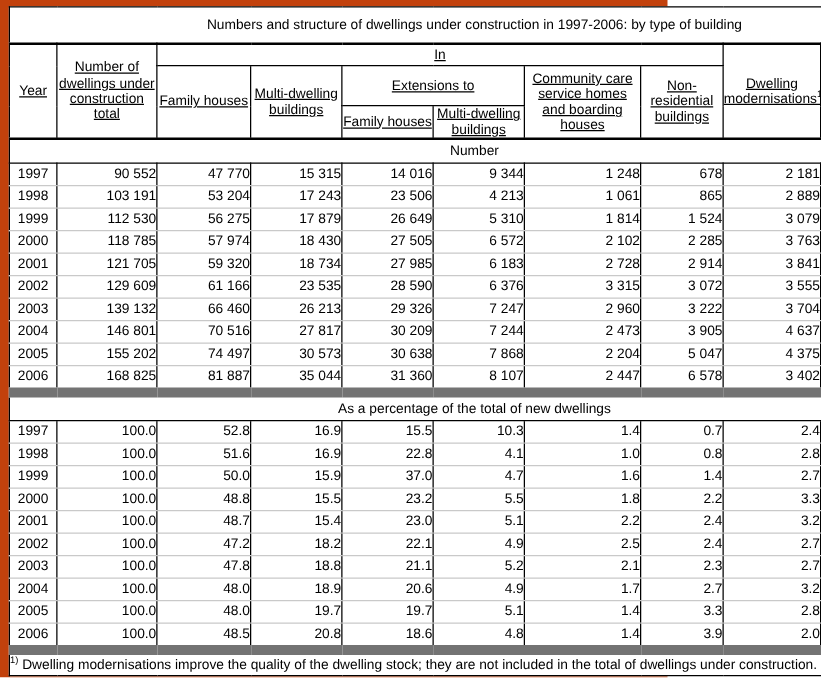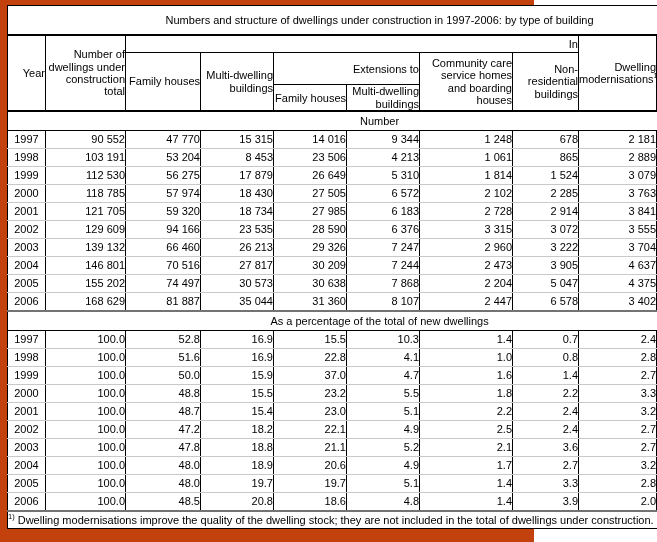--- a/index.html
+++ b/index.html
@@ -45,25 +45,26 @@
     text-align: center;
     border: 1px solid #000;
     border-bottom: 2px solid #000;
     height: 28px;
     font-size: 12px;
     padding: 2px 4px;
   }
 
   
   .hd {
-    text-align: right;
+    text-align: center;
     border: 1px solid #000;
     padding: 2px 2px;
     font-size: 10.5px;
     line-height: 1.14;
+    text-decoration: underline;
   }
   .hd-in {
     height: 16px;
   }
   .hd-tall {
     height: 74px;
   }
   .hd-sub {
     height: 40px;
   }
@@ -105,21 +106,21 @@
   .dc.year {
     text-align: center;
     border-left: 1px solid #000;
     padding: 0 2px;
   }
   .dc.mark {
     text-align: center;
     font-size: 9.5px;
   }
   .row-last .dc {
-    border-bottom: 2px solid #737373;
+    border-bottom: 8px solid #737373;
   }
 
   
   .foot-cell {
     border: 1px solid #000;
     border-top: none;
     padding: 3px 5px 4px 5px;
     font-size: 10.5px;
     height: 16px;
     text-align: left;
@@ -188,21 +189,21 @@
           <td class="dc">9 344</td>
           <td class="dc">1 248</td>
           <td class="dc">678</td>
           <td class="dc">2 181</td>
           <td class="dc">10 678</td>
         </tr>
         <tr>
           <td class="dc year">1998</td>
           <td class="dc">103 191</td>
           <td class="dc">53 204</td>
-          <td class="dc">8 453</td>
+          <td class="dc">17 243</td>
           <td class="dc">23 506</td>
           <td class="dc">4 213</td>
           <td class="dc">1 061</td>
           <td class="dc">865</td>
           <td class="dc">2 889</td>
           <td class="dc">14 761</td>
         </tr>
         <tr>
           <td class="dc year">1999</td>
           <td class="dc">112 530</td>
@@ -235,21 +236,21 @@
           <td class="dc">27 985</td>
           <td class="dc">6 183</td>
           <td class="dc">2 728</td>
           <td class="dc">2 914</td>
           <td class="dc">3 841</td>
           <td class="dc">31 592</td>
         </tr>
         <tr>
           <td class="dc year">2002</td>
           <td class="dc">129 609</td>
-          <td class="dc">94 166</td>
+          <td class="dc">61 166</td>
           <td class="dc">23 535</td>
           <td class="dc">28 590</td>
           <td class="dc">6 376</td>
           <td class="dc">3 315</td>
           <td class="dc">3 072</td>
           <td class="dc">3 555</td>
           <td class="dc">34 773</td>
         </tr>
         <tr>
           <td class="dc year">2003</td>
@@ -282,21 +283,21 @@
           <td class="dc">30 573</td>
           <td class="dc">30 638</td>
           <td class="dc">7 868</td>
           <td class="dc">2 204</td>
           <td class="dc">5 047</td>
           <td class="dc">4 375</td>
           <td class="dc">47 234</td>
         </tr>
         <tr class="row-last">
           <td class="dc year">2006</td>
-          <td class="dc">168 629</td>
+          <td class="dc">168 825</td>
           <td class="dc">81 887</td>
           <td class="dc">35 044</td>
           <td class="dc">31 360</td>
           <td class="dc">8 107</td>
           <td class="dc">2 447</td>
           <td class="dc">6 578</td>
           <td class="dc">3 402</td>
           <td class="dc">62 171</td>
         </tr>
         <tr>
@@ -375,21 +376,21 @@
           <td class="dc mark">x</td>
         </tr>
         <tr>
           <td class="dc year">2003</td>
           <td class="dc">100.0</td>
           <td class="dc">47.8</td>
           <td class="dc">18.8</td>
           <td class="dc">21.1</td>
           <td class="dc">5.2</td>
           <td class="dc">2.1</td>
-          <td class="dc">3.6</td>
+          <td class="dc">2.3</td>
           <td class="dc">2.7</td>
           <td class="dc mark">x</td>
         </tr>
         <tr>
           <td class="dc year">2004</td>
           <td class="dc">100.0</td>
           <td class="dc">48.0</td>
           <td class="dc">18.9</td>
           <td class="dc">20.6</td>
           <td class="dc">4.9</td>

